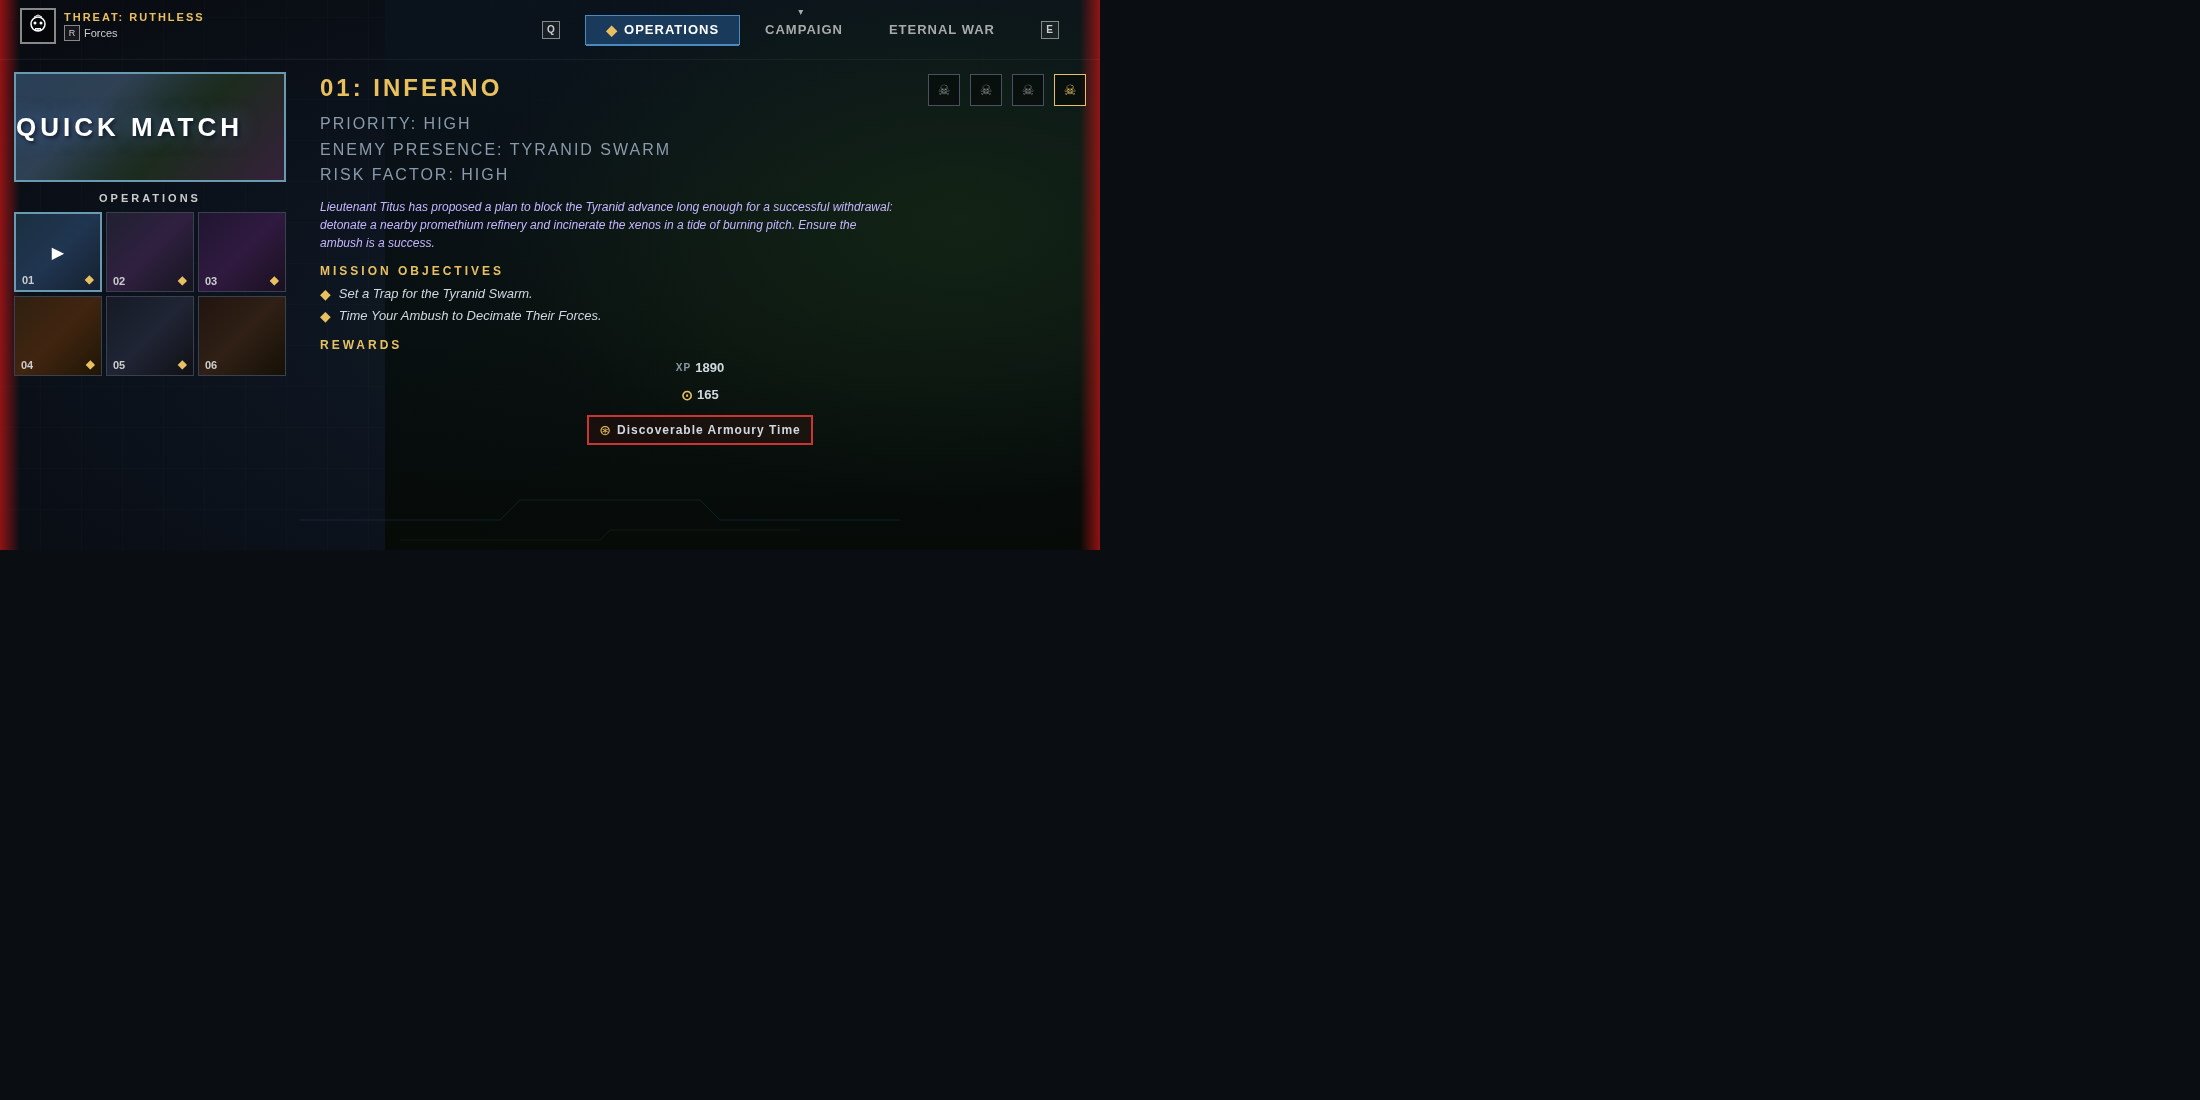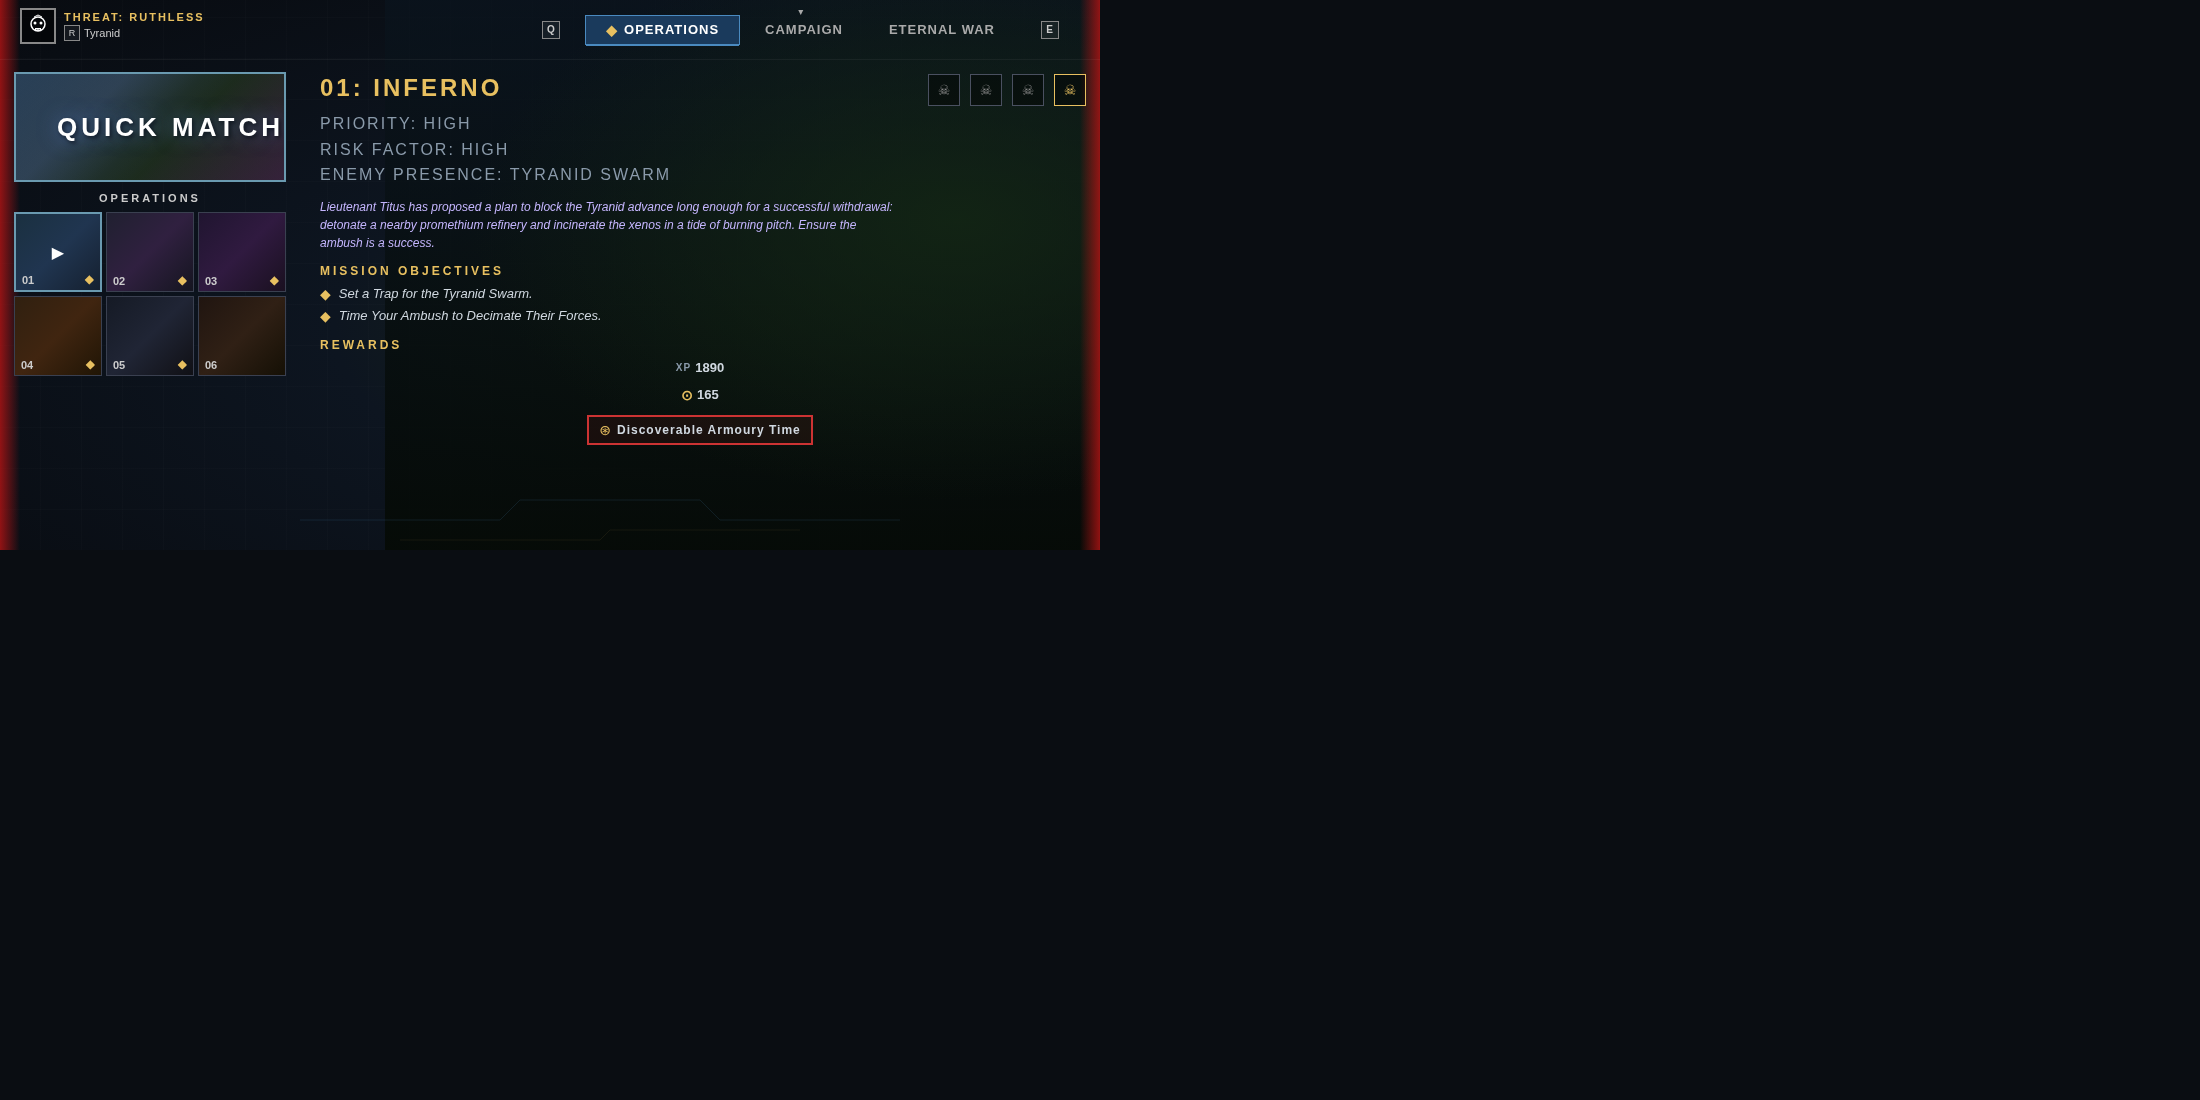--- a/index.html
+++ b/index.html
@@ -215,21 +215,21 @@
     }
 
     .quick-match-banner {
       width: 100%;
       height: 110px;
       background: linear-gradient(135deg, #1a2a3a 0%, #2a3a4a 30%, #1a2a1a 60%, #2a1a2a 100%);
       border: 2px solid #6a9ab0;
       position: relative;
       display: flex;
       align-items: center;
-      justify-content: flex-end;
+      justify-content: flex-start;
       overflow: hidden;
       cursor: pointer;
     }
 
     .quick-match-banner::before {
       content: '';
       position: absolute;
       inset: 0;
       background:
         linear-gradient(135deg, rgba(100,150,200,0.2) 0%, transparent 50%),
@@ -496,21 +496,21 @@
           <path d="M9 14 L9 17 L10.5 17 L10.5 15 L13.5 15 L13.5 17 L15 17 L15 14 Z" fill="white"></path>
           <line x1="12" y1="17" x2="12" y2="15" stroke="white" stroke-width="1.5"></line>
           <line x1="8" y1="3" x2="12" y2="1" stroke="white" stroke-width="1"></line>
           <line x1="16" y1="3" x2="12" y2="1" stroke="white" stroke-width="1"></line>
         </svg>
       </div>
       <div class="threat-text">
         <span class="threat-label">THREAT: RUTHLESS</span>
         <div class="threat-change">
           <span class="change-key">R</span>
-          <span class="change-text">Tyranid</span>
+          <span class="change-text">Forces</span>
         </div>
       </div>
     </div>
 
     <div class="nav-tabs">
       <span class="nav-chevron">▾</span>
 
       <div class="nav-tab">
         <span class="key-badge">Q</span>
       </div>
@@ -594,22 +594,22 @@
         <div class="diff-icon">☠</div>
         <div class="diff-icon">☠</div>
         <div class="diff-icon">☠</div>
         <div class="diff-icon active">☠</div>
       </div>
 
       <h1 class="mission-title">01: INFERNO</h1>
 
       <div class="mission-meta">
         <div class="meta-line">PRIORITY: HIGH</div>
+        <div class="meta-line">ENEMY PRESENCE: TYRANID SWARM</div>
         <div class="meta-line">RISK FACTOR: HIGH</div>
-        <div class="meta-line">ENEMY PRESENCE: TYRANID SWARM</div>
       </div>
 
       <p class="mission-desc">Lieutenant Titus has proposed a plan to block the Tyranid advance long enough for a successful withdrawal: detonate a nearby promethium refinery and incinerate the xenos in a tide of burning pitch. Ensure the ambush is a success.</p>
 
       <div class="section-title">MISSION OBJECTIVES</div>
 
       <div class="objectives-list">
         <div class="objective-item">
           <span class="obj-diamond">◆</span>
           <span class="obj-text">Set a Trap for the Tyranid Swarm.</span>

